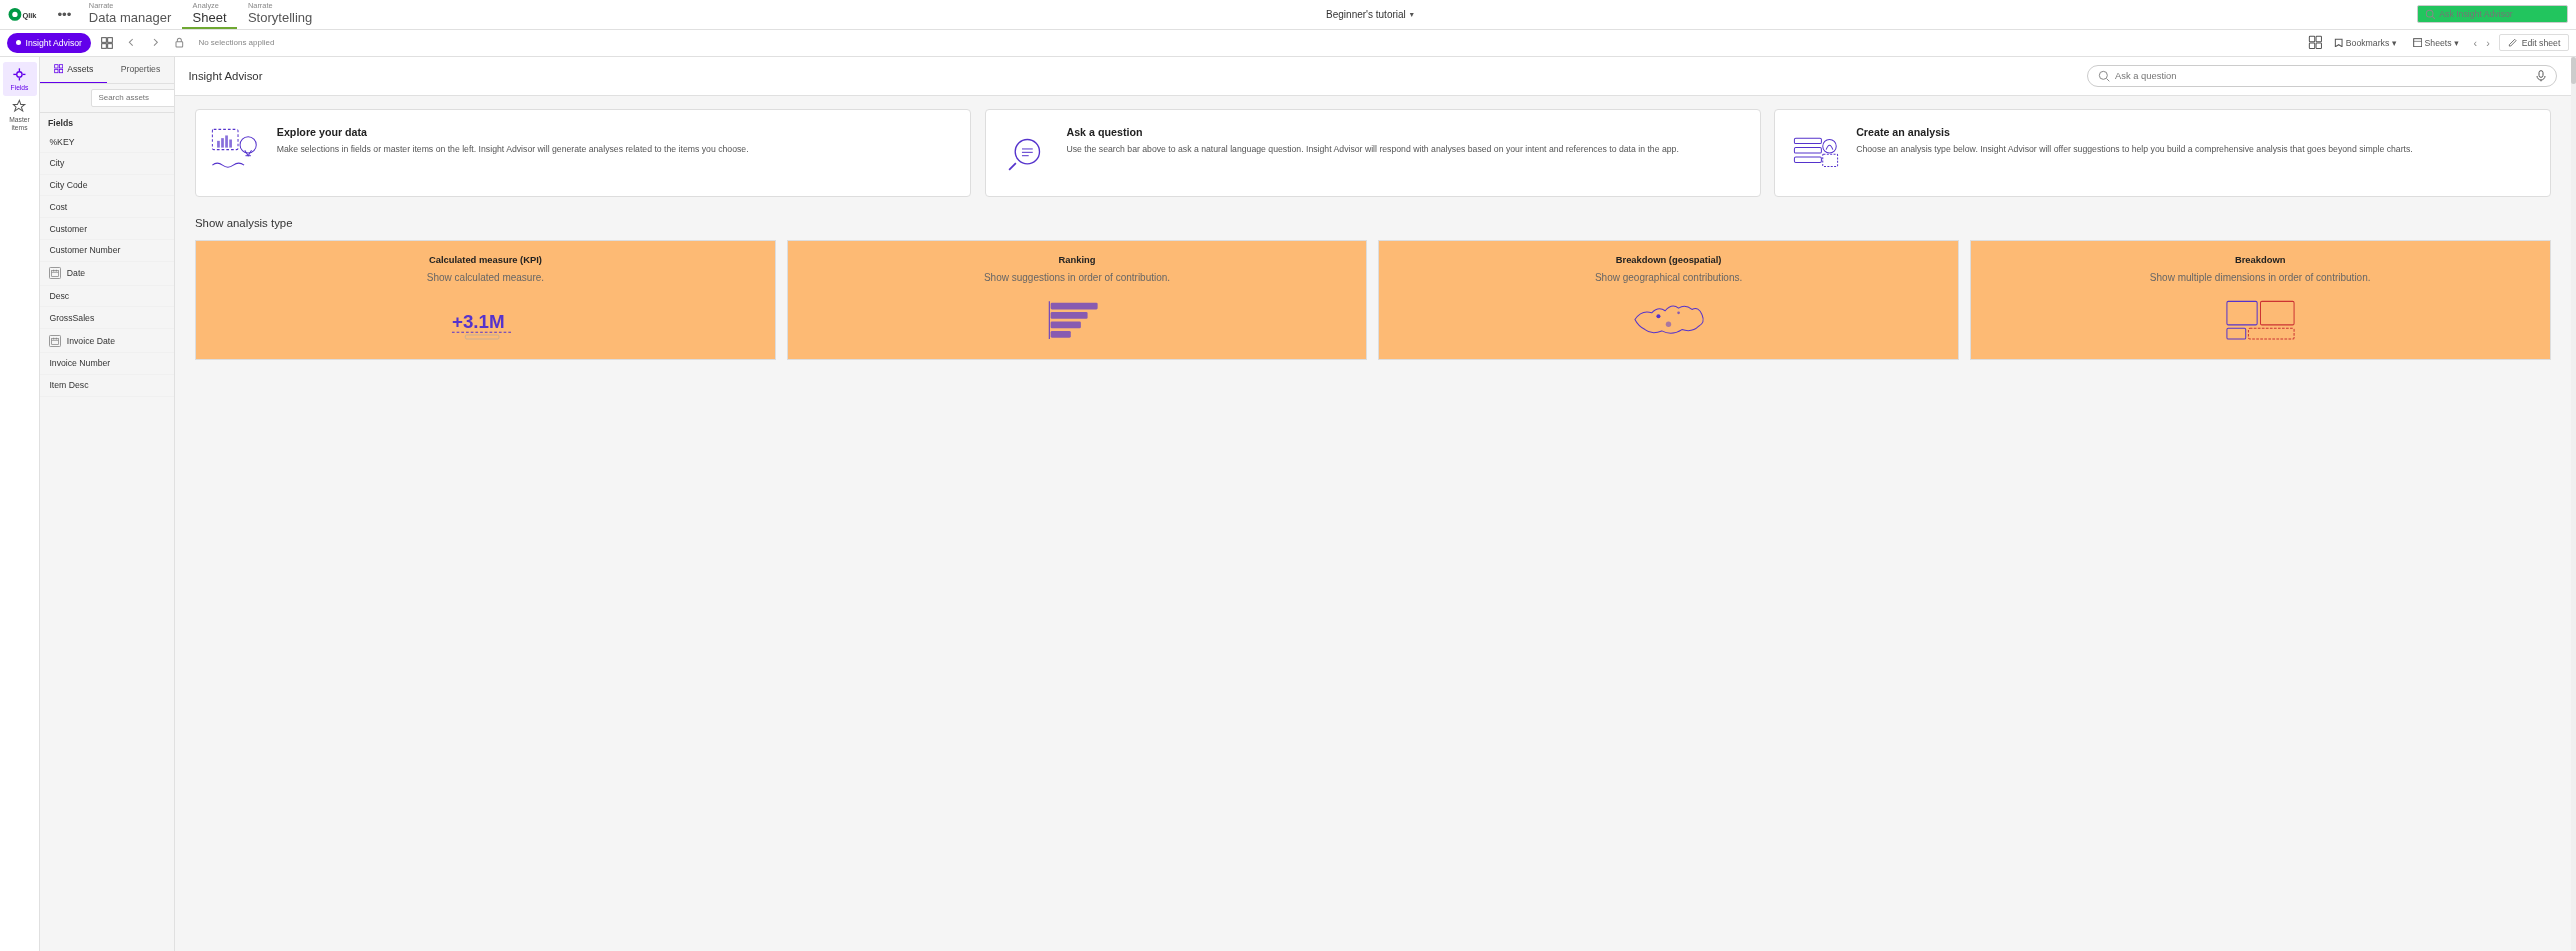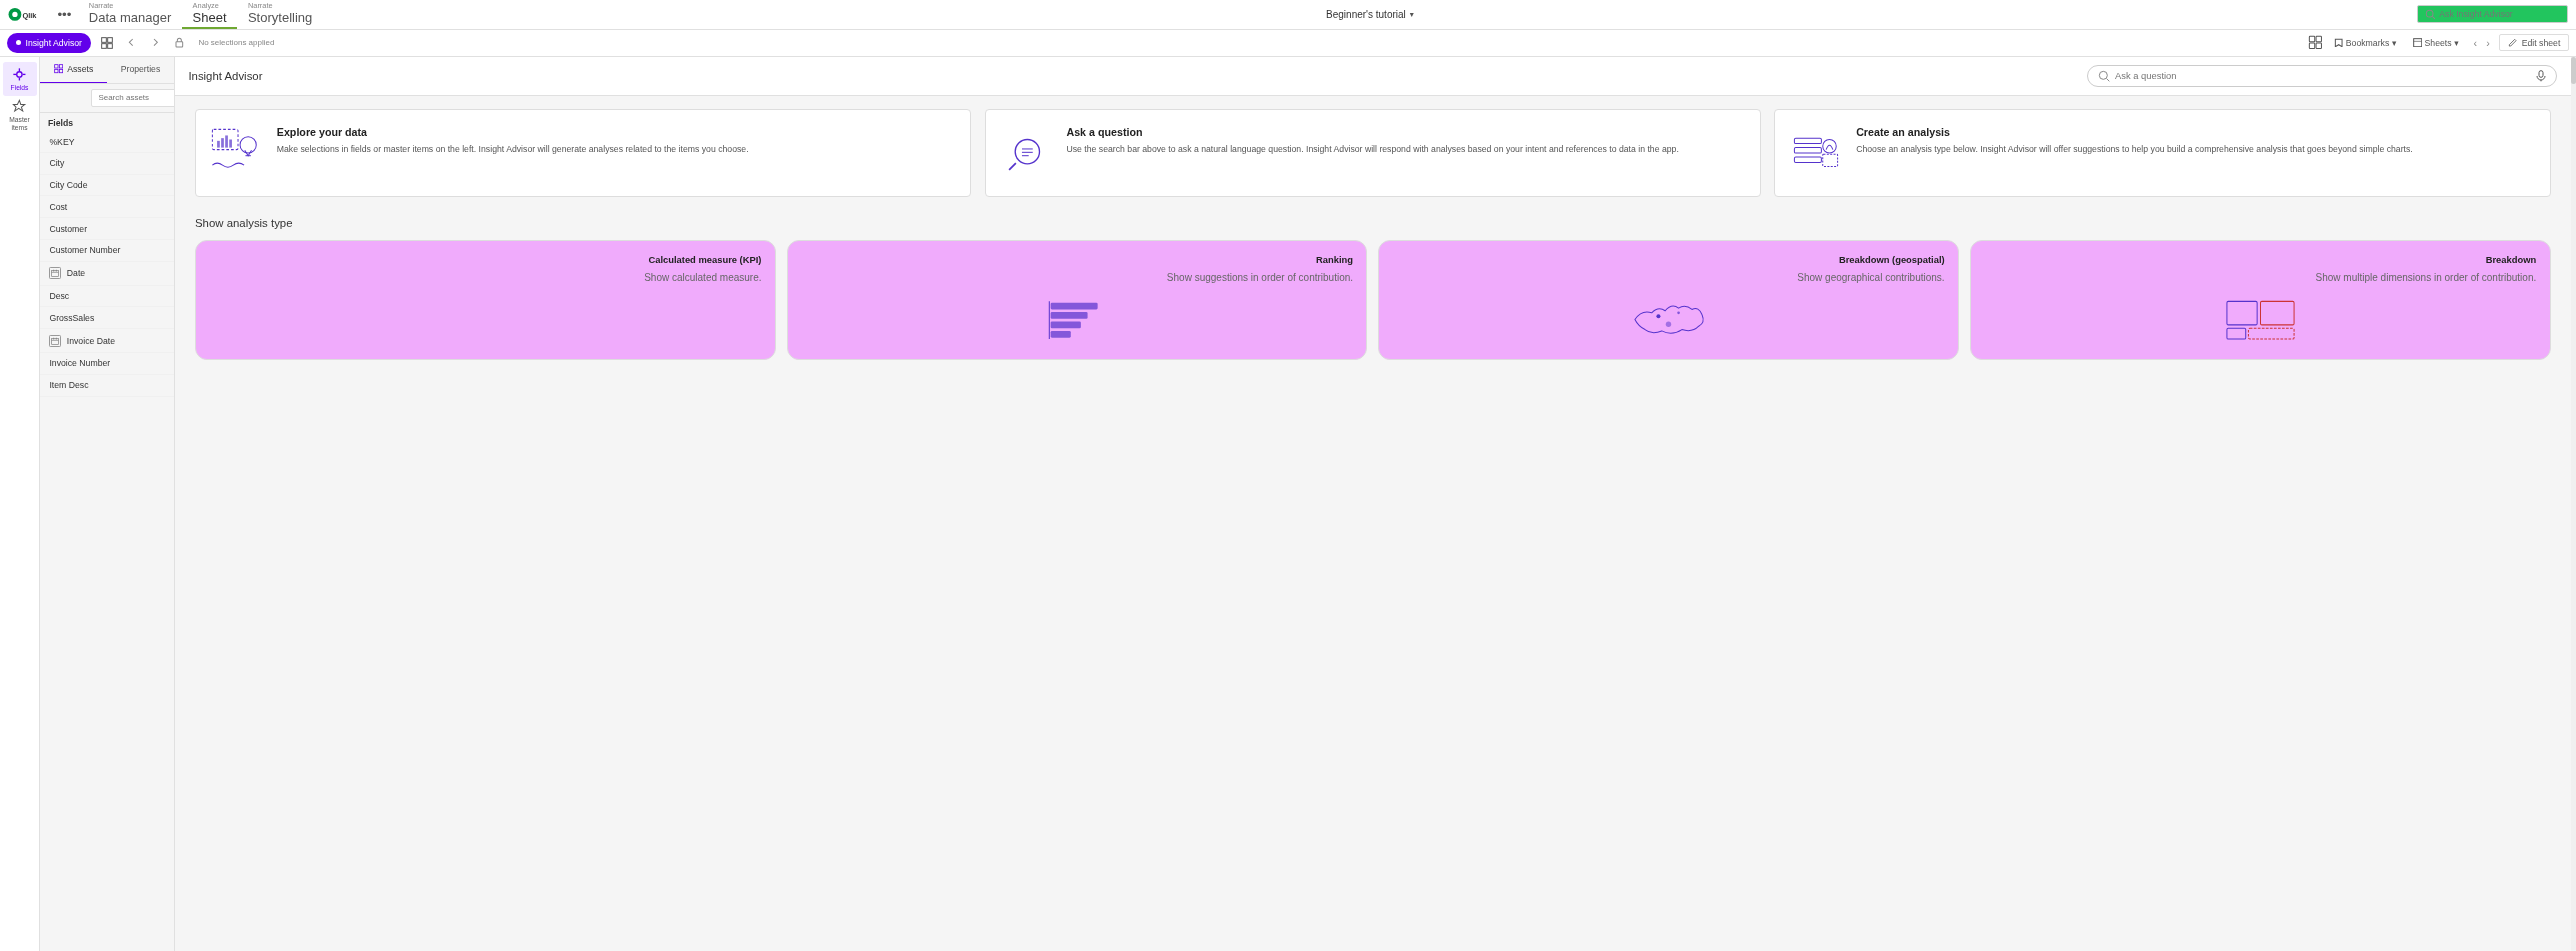--- a/index.html
+++ b/index.html
@@ -380,28 +380,28 @@
       font-weight: 400;
       margin-bottom: 10.7px;
       color: #333;
     }
     .analysis-cards {
       display: flex;
       gap: 10.7px;
     }
     .analysis-card {
       flex: 1;
-      background: #f0abfc;
+      background: #fdba74;
       border: 0.7px solid #ddd;
-      border-radius: 12px;
+      border-radius: 0;
       padding: 13.4px;
       cursor: pointer;
       display: flex;
       flex-direction: column;
-      align-items: flex-end;
+      align-items: center;
       text-align: center;
       gap: 6.7px;
     }
     .analysis-card h4 {
       font-size: 9.4px;
       font-weight: 600;
       color: #222;
     }
     .analysis-card p {
       font-size: 10px;
@@ -750,20 +750,27 @@
       </div>
 
       <div class="pick-analysis">
         <h2>Show analysis type</h2>
 
         <div class="analysis-cards">
 
           <div class="analysis-card">
             <h4>Calculated measure (KPI)</h4>
             <p>Show calculated measure.</p>
+            <div class="analysis-card-visual">
+              <svg width="81" height="47" viewBox="0 0 120 70" fill="none" style="font-size:14px">
+                <text x="10" y="48" font-family="Arial" font-size="28" font-weight="bold" fill="#5533cc">+3.1M</text>
+                <line x1="10" y1="54" x2="100" y2="54" stroke="#5533cc" stroke-width="1.5" stroke-dasharray="4 3"></line>
+                <rect x="30" y="58" width="50" height="6" rx="2" fill="none" stroke="#aaa" stroke-width="1"></rect>
+              </svg>
+            </div>
           </div>
 
           <div class="analysis-card">
             <h4>Ranking</h4>
             <p>Show suggestions in order of contribution.</p>
             <div class="analysis-card-visual">
               <svg width="81" height="47" viewBox="0 0 120 70" fill="none">
                 <rect x="20" y="10" width="70" height="10" rx="2" fill="#5533cc" opacity="0.7"></rect>
                 <rect x="20" y="24" width="55" height="10" rx="2" fill="#5533cc" opacity="0.7"></rect>
                 <rect x="20" y="38" width="45" height="10" rx="2" fill="#5533cc" opacity="0.7"></rect>

